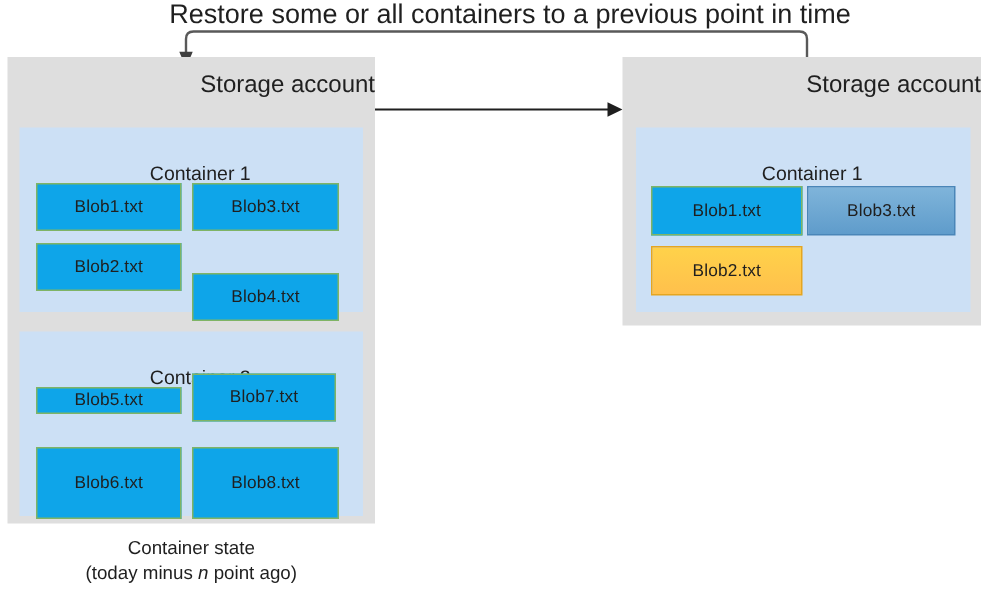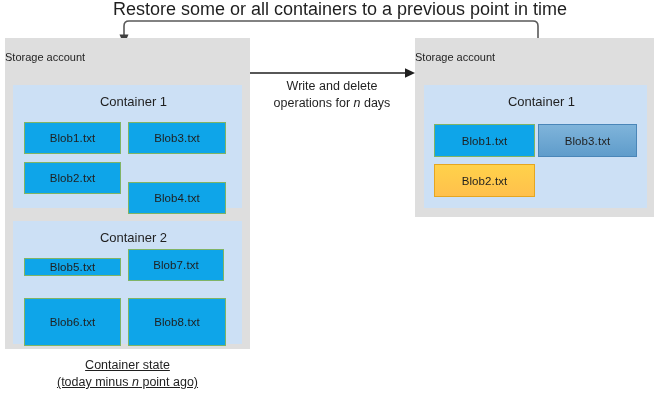--- a/index.html
+++ b/index.html
@@ -25,43 +25,43 @@
   
   .account-panel {
     position: absolute;
     background: #dedede;
     box-sizing: border-box;
   }
   #account-left  { left: 5px;   top: 38px; width: 245px; height: 311px; }
   #account-right { left: 415px; top: 38px; width: 239px; height: 179px; }
 
   .account-title {
-    text-align: left;
-    font-size: 11px;
+    text-align: right;
+    font-size: 16px;
     color: #1f1f1f;
     line-height: 16px;
     padding-top: 11px;
   }
 
   
   .container-box {
     position: absolute;
     background: #cce0f5;
     box-sizing: border-box;
   }
   #container-left-1  { left: 13px;  top: 85px;  width: 229px; height: 123px; }
   #container-left-2  { left: 13px;  top: 221px; width: 229px; height: 123px; }
   #container-right-1 { left: 424px; top: 85px;  width: 223px; height: 123px; }
 
   .container-title {
     text-align: center;
     font-size: 13px;
     color: #1f1f1f;
     line-height: 15px;
-    padding-top: 9px;
+    padding-top: 23px;
     margin-left: 12px;
   }
 
   
   .blob {
     position: absolute;
     box-sizing: border-box;
     display: flex;
     align-items: center;
     justify-content: center;
@@ -100,21 +100,20 @@
   
   #caption-container-state {
     position: absolute;
     left: 5px;
     top: 357px;
     width: 245px;
     text-align: center;
     font-size: 12.5px;
     line-height: 17px;
     color: #1f1f1f;
-    text-decoration: underline;
   }
   .i { font-style: italic; }
 
   
   #label-restore {
     position: absolute;
     left: 110px;
     top: 1px;
     width: 460px;
     text-align: center;
@@ -149,24 +148,20 @@
 
   <svg id="arrow-layer" width="659" height="402" viewBox="0 0 659 402">
 
     <path d="M 538 48 L 538 26 Q 538 21 533 21 L 129 21 Q 124 21 124 26 L 124 36" fill="none" stroke="#595959" stroke-width="1.6"></path>
     <polygon points="124,45 119.5,34.5 128.5,34.5" fill="#3f3f3f"></polygon>
 
     <line x1="250" y1="73" x2="408" y2="73" stroke="#1f1f1f" stroke-width="1.4"></line>
     <polygon points="415,73 405,68.2 405,77.8" fill="#1f1f1f"></polygon>
   </svg>
 
-  <div id="label-write-delete">
-    <span>Write and delete</span><br>
-    <span>operations for </span><span class="i">n</span><span> days</span>
-  </div>
 
   <div class="account-panel" id="account-left">
     <div class="account-title">Storage account</div>
   </div>
 
   <div class="container-box" id="container-left-1">
     <div class="container-title">Container 1</div>
   </div>
   <div class="blob green" id="blob-l1-1">Blob1.txt</div>
   <div class="blob green" id="blob-l1-3">Blob3.txt</div>

